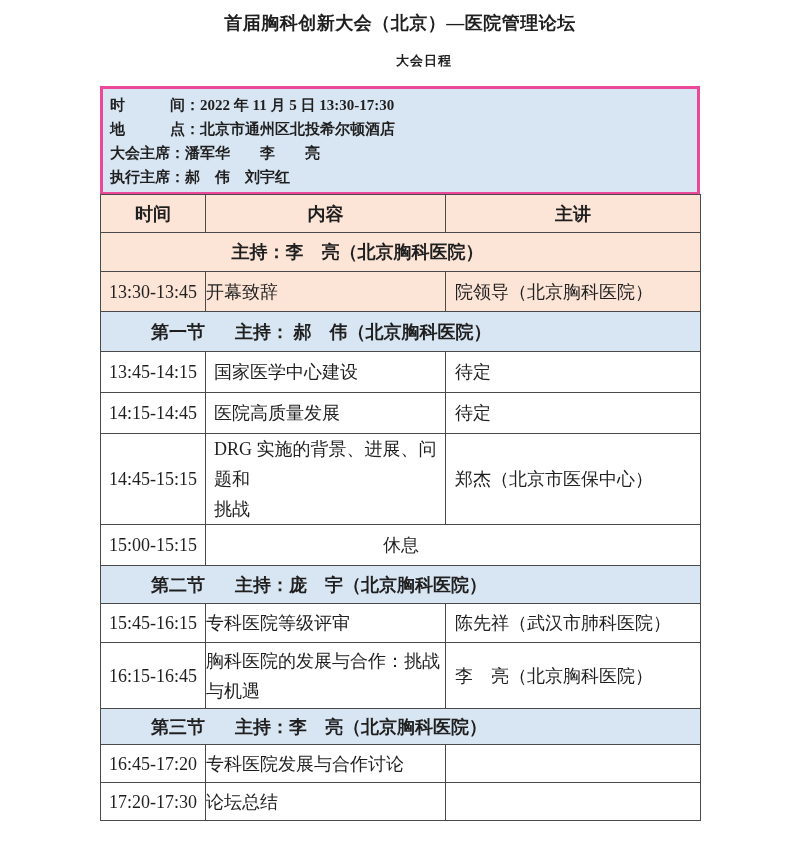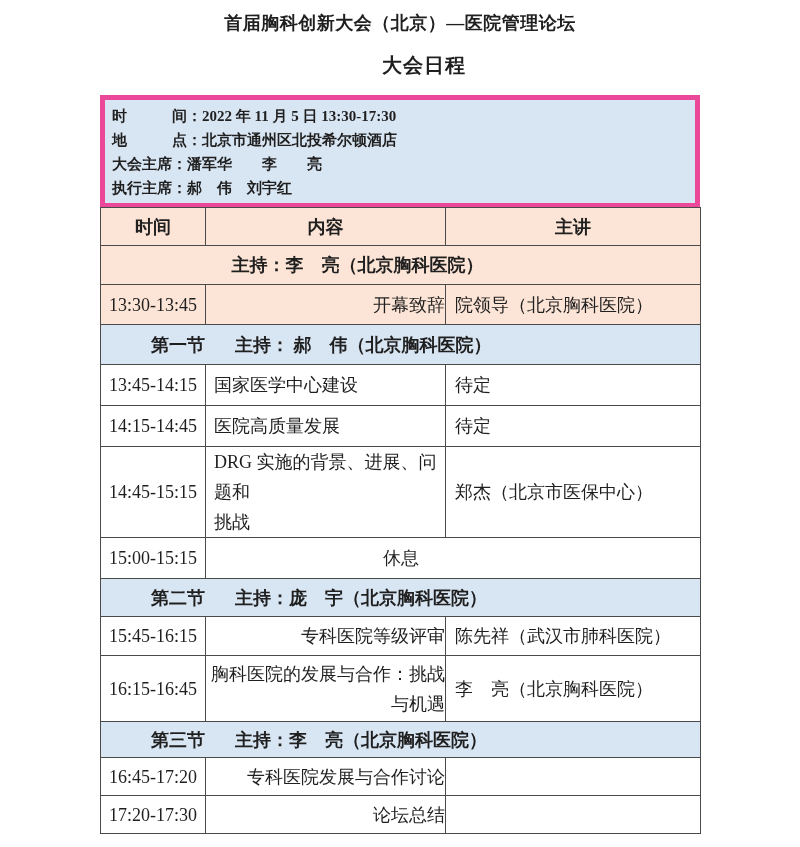--- a/index.html
+++ b/index.html
@@ -6,47 +6,47 @@
   body{
     width:800px;height:847px;background:#ffffff;
     font-family:"Liberation Serif","DejaVu Serif",serif;
     color:#1f1f1f;overflow:hidden;
   }
   .doc-title{
     text-align:center;font-size:18px;font-weight:bold;
     margin:11px 0 12px 0;letter-spacing:.5px;
   }
   .doc-subtitle{
-    text-align:center;font-size:20px;font-weight:bold;
+    text-align:center;font-size:13px;font-weight:bold;
     margin:17px 0 0 0;letter-spacing:1px;padding-left:48px;
   }
   .sheet{width:600px;margin:16px auto 0 auto;}
   .info-box{
-    background:#d8e5f2;border:5px solid #ec4899;
+    background:#d8e5f2;border:3px solid #ec4899;
     font-weight:bold;font-size:15px;
     padding:4px 10px 3px 7px;
   }
   .info-line{line-height:24px;white-space:pre;}
   table.schedule{
     width:600px;border-collapse:collapse;margin-top:-1px;
     font-size:18px;table-layout:fixed;
   }
   table.schedule td{
     border:1px solid #4a4a4a;vertical-align:middle;padding:0;
     line-height:30px;
   }
   col.c-time{width:105px;}
   col.c-content{width:240px;}
   col.c-speaker{width:255px;}
   .pink{background:#fce4d6;}
   .blue{background:#d8e5f2;}
   .bold{font-weight:bold;}
   .t-center{text-align:center;}
   .c-left{text-align:left;padding-left:8px !important;}
-  .c-center{text-align:right;}
+  .c-center{text-align:left;}
   .content-cell{white-space:pre-line;}
   .speaker-cell{text-align:left;padding-left:9px !important;}
   .host-cell{text-align:center;font-weight:bold;padding-right:86px !important;}
   .break-cell{text-align:center;padding-right:104px !important;}
   .section-cell{font-weight:bold;}
   .sec-name{display:inline-block;width:104px;text-align:right;}
   .sec-host{display:inline-block;margin-left:30px;}
   .rh36{height:36px;}.rh38{height:38px;}.rh39{height:39px;}
   .rh40{height:40px;}.rh41{height:41px;}.rh66{height:66px;}.rh67{height:67px;}
 </style>

